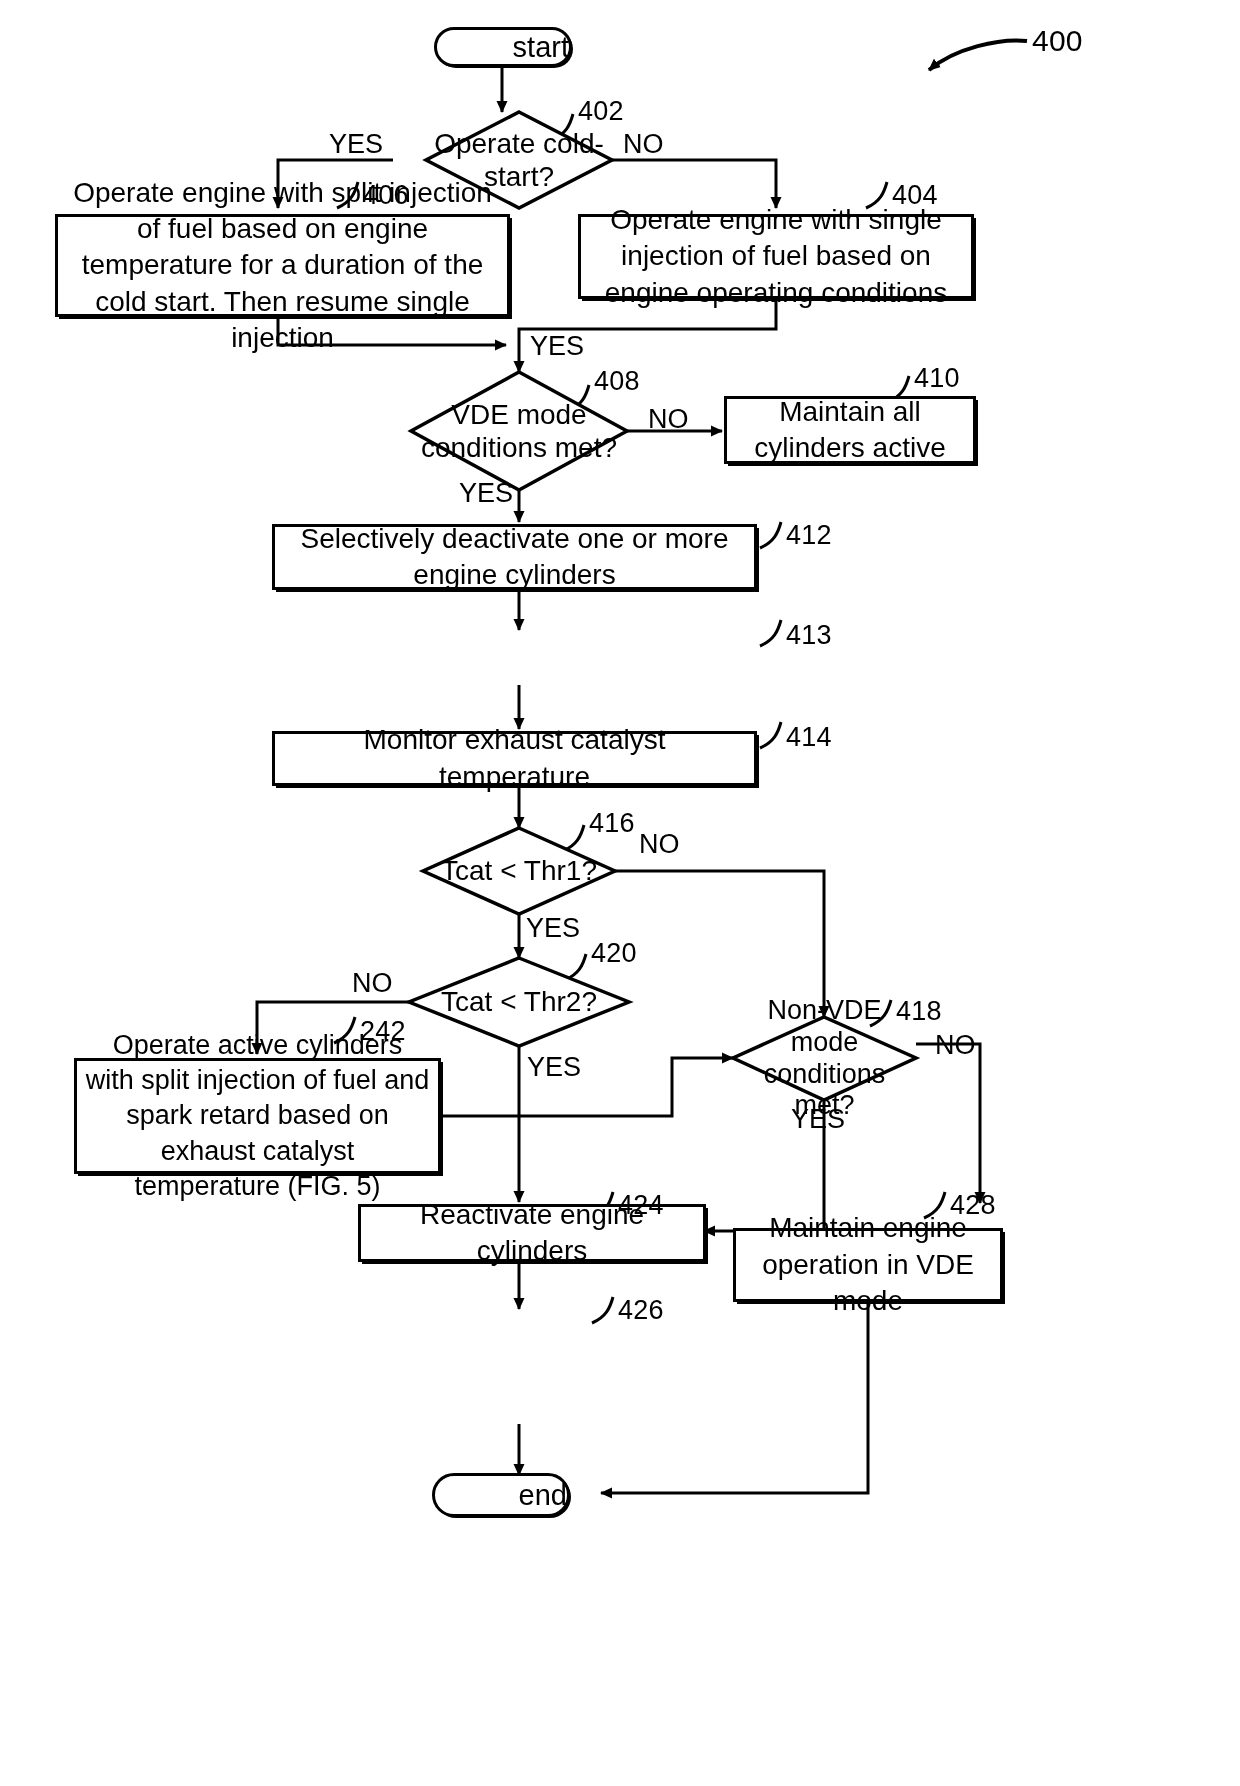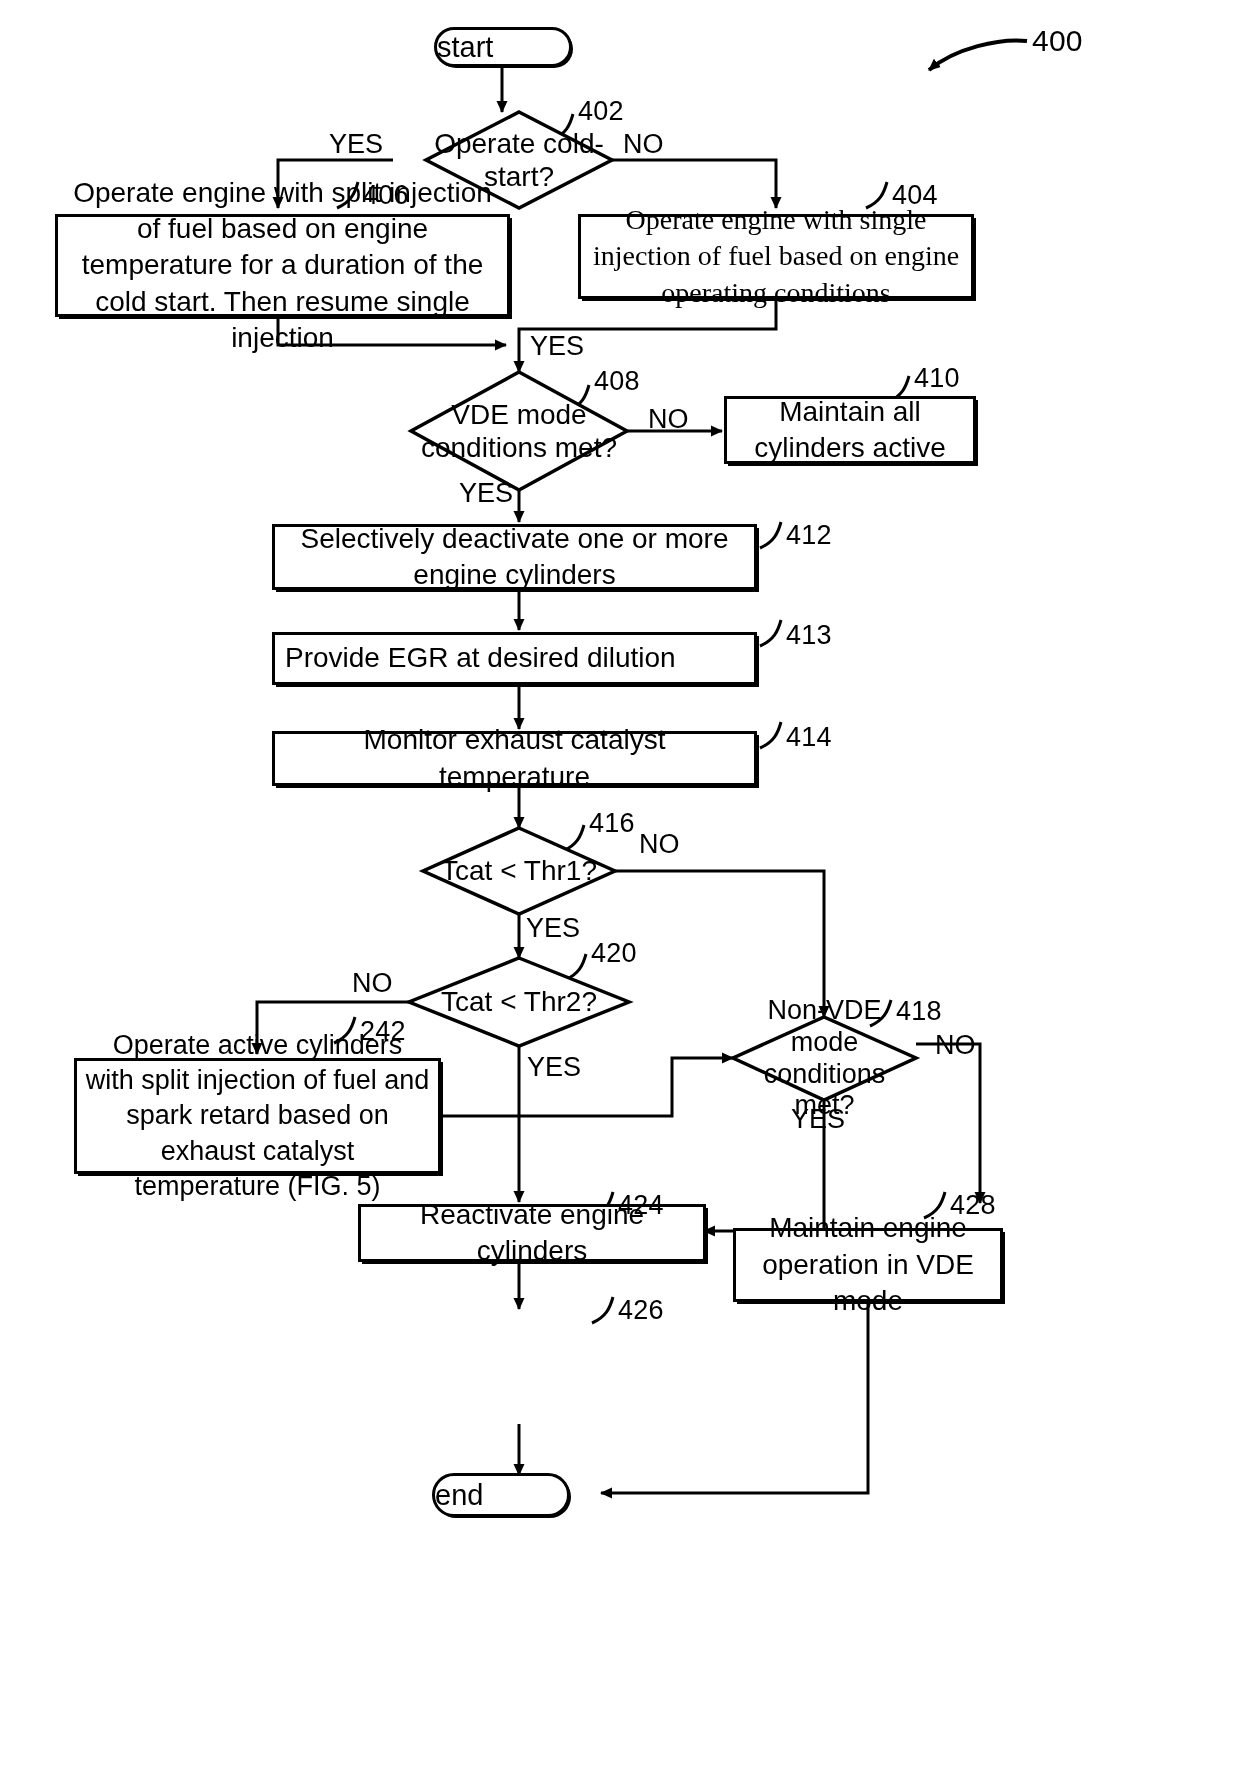--- a/index.html
+++ b/index.html
@@ -24,21 +24,21 @@
     top: 0;
     width: 1240px;
     height: 1786px;
     pointer-events: none;
   }
   .node {
     position: absolute;
     box-sizing: border-box;
     display: flex;
     align-items: center;
-    justify-content: flex-start;
+    justify-content: flex-end;
     text-align: center;
     background: #ffffff;
   }
   .pbox {
     border: 3px solid #000;
     box-shadow: 3px 3px 0 -1px #000;
     line-height: 1.30;
   }
   .termbox {
     border: 3px solid #000;
@@ -167,21 +167,21 @@
   </div>
   <div class="reftag" style="left:578px; top:96px;text-align:right;">402</div>
   <div class="edgelabel" style="left:329px; top:129px;">YES</div>
   <div class="edgelabel" style="left:623px; top:129px;">NO</div>
 
   <div class="node pbox t28" style="left:55px; top:214px; width:455px; height:103px; padding:4px 10px;">
     <span>Operate engine with split injection of fuel based on engine temperature for a duration of the cold start. Then resume single injection</span>
   </div>
   <div class="reftag" style="left:363px; top:180px;">406</div>
 
-  <div class="node pbox t28" style="left:578px; top:214px; width:396px; height:85px; padding:4px 10px;font-family:Liberation Serif, serif;">
+  <div class="node pbox t28" style="left:578px; top:214px; width:396px; height:85px; padding:4px 10px;">
     <span>Operate engine with single injection of fuel based on engine operating conditions</span>
   </div>
   <div class="reftag" style="left:892px; top:180px;">404</div>
 
   <div class="edgelabel" style="left:530px; top:331px;">YES</div>
 
   <div class="dia-wrap" style="left:411px; top:372px; width:216px; height:118px;">
     <div class="dia-label t28">VDE mode conditions met?</div>
   </div>
   <div class="reftag" style="left:594px; top:366px;">408</div>
@@ -191,23 +191,20 @@
   <div class="node pbox t28" style="left:724px; top:396px; width:252px; height:68px; padding:3px 8px;">
     <span>Maintain all cylinders active</span>
   </div>
   <div class="reftag" style="left:914px; top:363px;">410</div>
 
   <div class="node pbox t28" style="left:272px; top:524px; width:485px; height:66px; padding:3px 10px;">
     <span>Selectively deactivate one or more engine cylinders</span>
   </div>
   <div class="reftag" style="left:786px; top:520px;">412</div>
 
-  <div class="node pbox t28" style="left:272px; top:632px; width:485px; height:53px; padding:3px 10px;">
-    <span>Provide EGR at desired dilution</span>
-  </div>
   <div class="reftag" style="left:786px; top:620px;">413</div>
 
   <div class="node pbox t28" style="left:272px; top:731px; width:485px; height:55px; padding:3px 10px;">
     <span>Monitor exhaust catalyst temperature</span>
   </div>
   <div class="reftag" style="left:786px; top:722px;">414</div>
 
   <div class="dia-wrap" style="left:423px; top:828px; width:192px; height:86px;">
     <div class="dia-label t28">Tcat &lt; Thr1?</div>
   </div>

